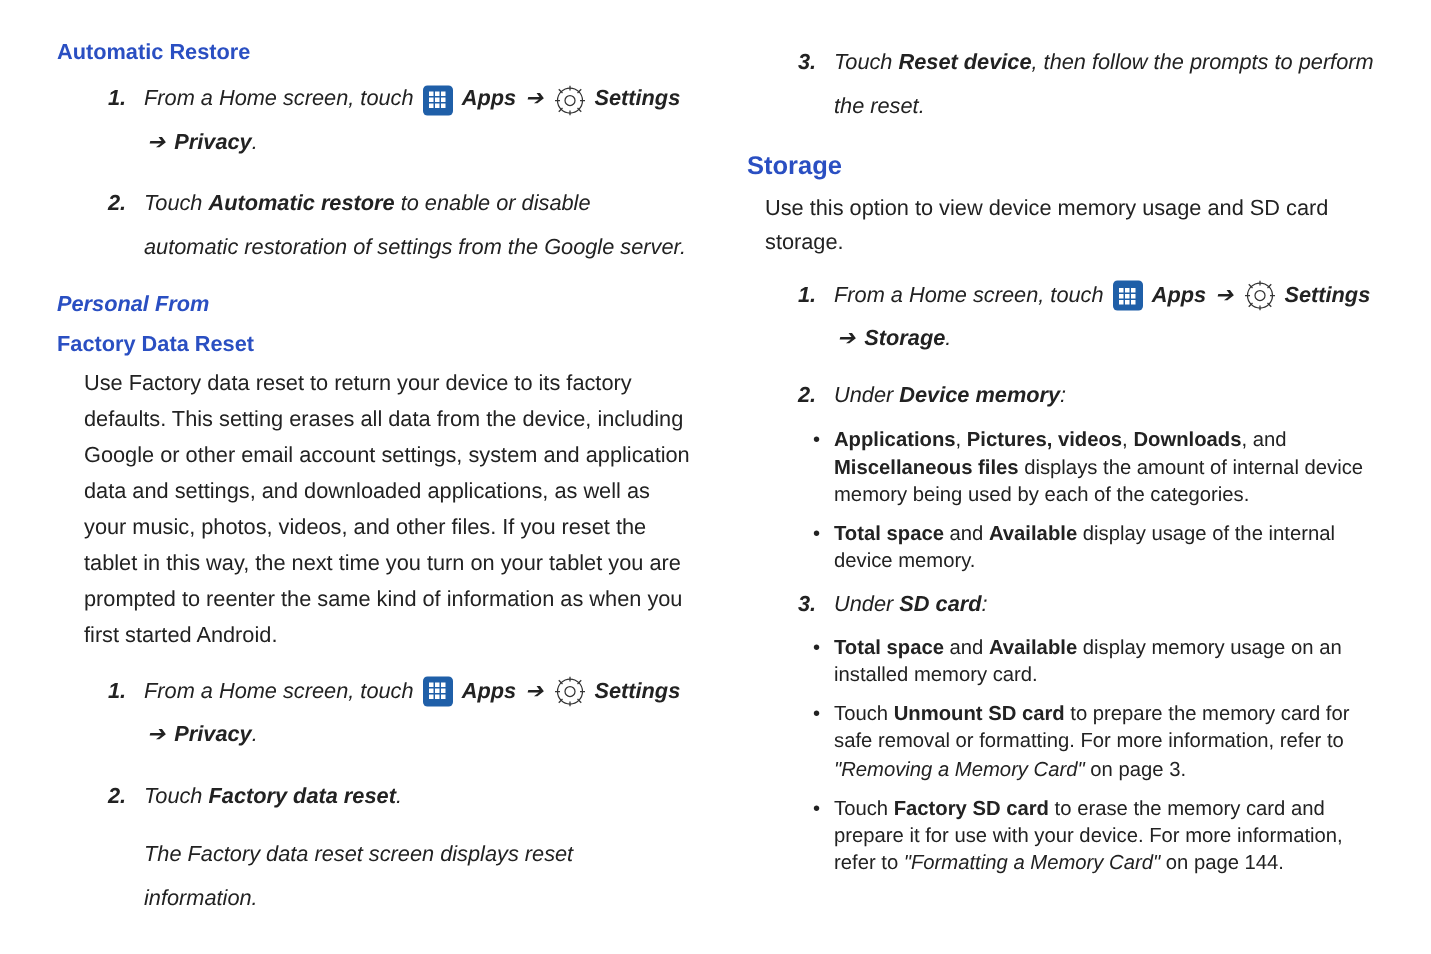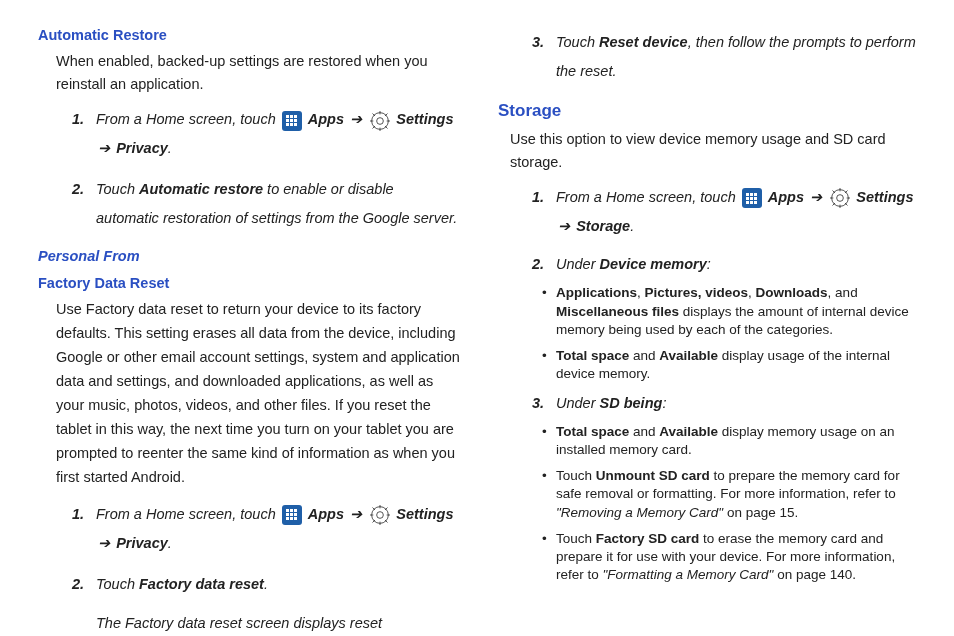--- a/index.html
+++ b/index.html
@@ -39,21 +39,20 @@
   .arrow { margin: 0 2px; }
   .tight { line-height: 1.65; }
 </style>
 </head>
 <body>
 
 <div class="cols">
 
   <div class="col">
     <div class="h-blue-b">Automatic Restore</div>
-    <div class="para">When enabled, backed-up settings are restored when you reinstall an application.</div>
 
     <ol class="steps">
       <li>
         <span>From a Home screen, touch </span>
         <span class="icon icon-apps">
             <span>
               <i></i>
               <i></i>
               <i></i>
               <i></i>
@@ -192,22 +191,22 @@
         <span>Under </span><b>Device memory</b><span>:</span>
       </li>
     </ol>
     <ul class="bullets">
       <li><b>Applications</b><span>, </span><b>Pictures, videos</b><span>, </span><b>Downloads</b><span>, and </span><b>Miscellaneous files</b><span> displays the amount of internal device memory being used by each of the categories.</span></li>
       <li><b>Total space</b><span> and </span><b>Available</b><span> display usage of the internal device memory.</span></li>
     </ul>
 
     <ol class="steps" style="counter-reset: step 2">
       <li style="margin-bottom:4px; line-height:1.6">
-        <span>Under </span><b>SD being</b><span>:</span>
+        <span>Under </span><b>SD card</b><span>:</span>
       </li>
     </ol>
     <ul class="bullets">
       <li><b>Total space</b><span> and </span><b>Available</b><span> display memory usage on an installed memory card.</span></li>
-      <li><span>Touch </span><b>Unmount SD card</b><span> to prepare the memory card for safe removal or formatting. For more information, refer to </span><span class="iref">"Removing a Memory Card"</span><span> on page 15.</span></li>
-      <li><span>Touch </span><b>Factory SD card</b><span> to erase the memory card and prepare it for use with your device. For more information, refer to </span><span class="iref">"Formatting a Memory Card"</span><span> on page 140.</span></li>
+      <li><span>Touch </span><b>Unmount SD card</b><span> to prepare the memory card for safe removal or formatting. For more information, refer to </span><span class="iref">"Removing a Memory Card"</span><span> on page 3.</span></li>
+      <li><span>Touch </span><b>Factory SD card</b><span> to erase the memory card and prepare it for use with your device. For more information, refer to </span><span class="iref">"Formatting a Memory Card"</span><span> on page 144.</span></li>
     </ul>
   </div>
 </div>
 
 </body></html>

